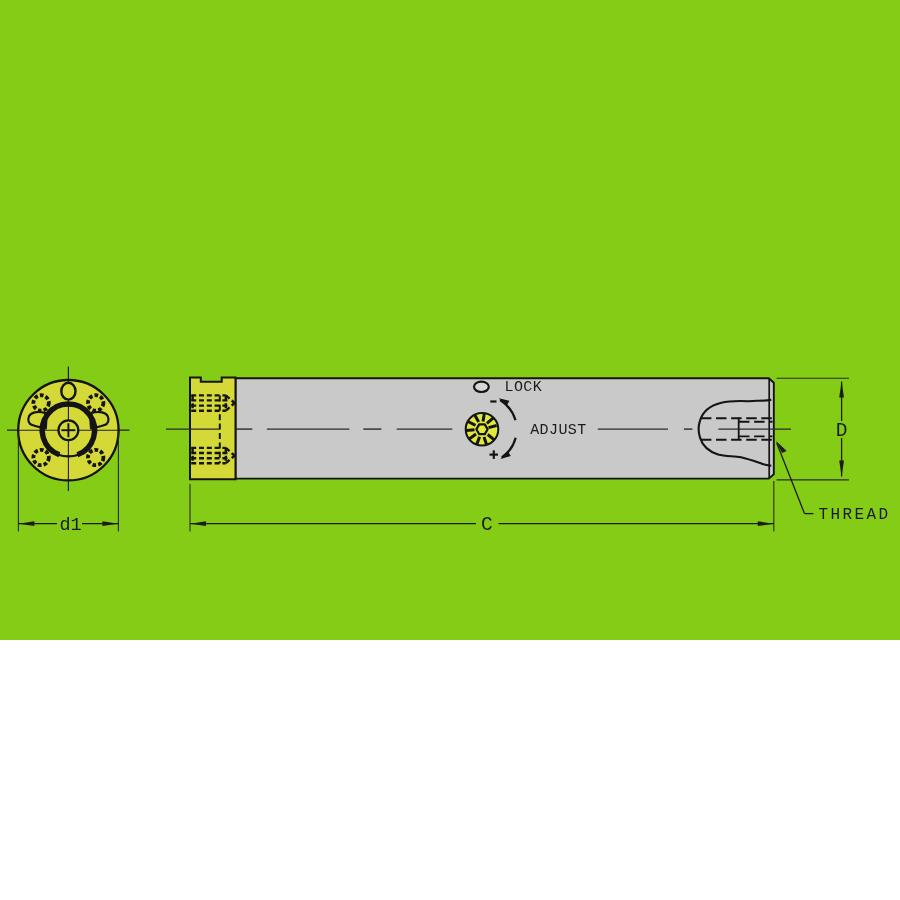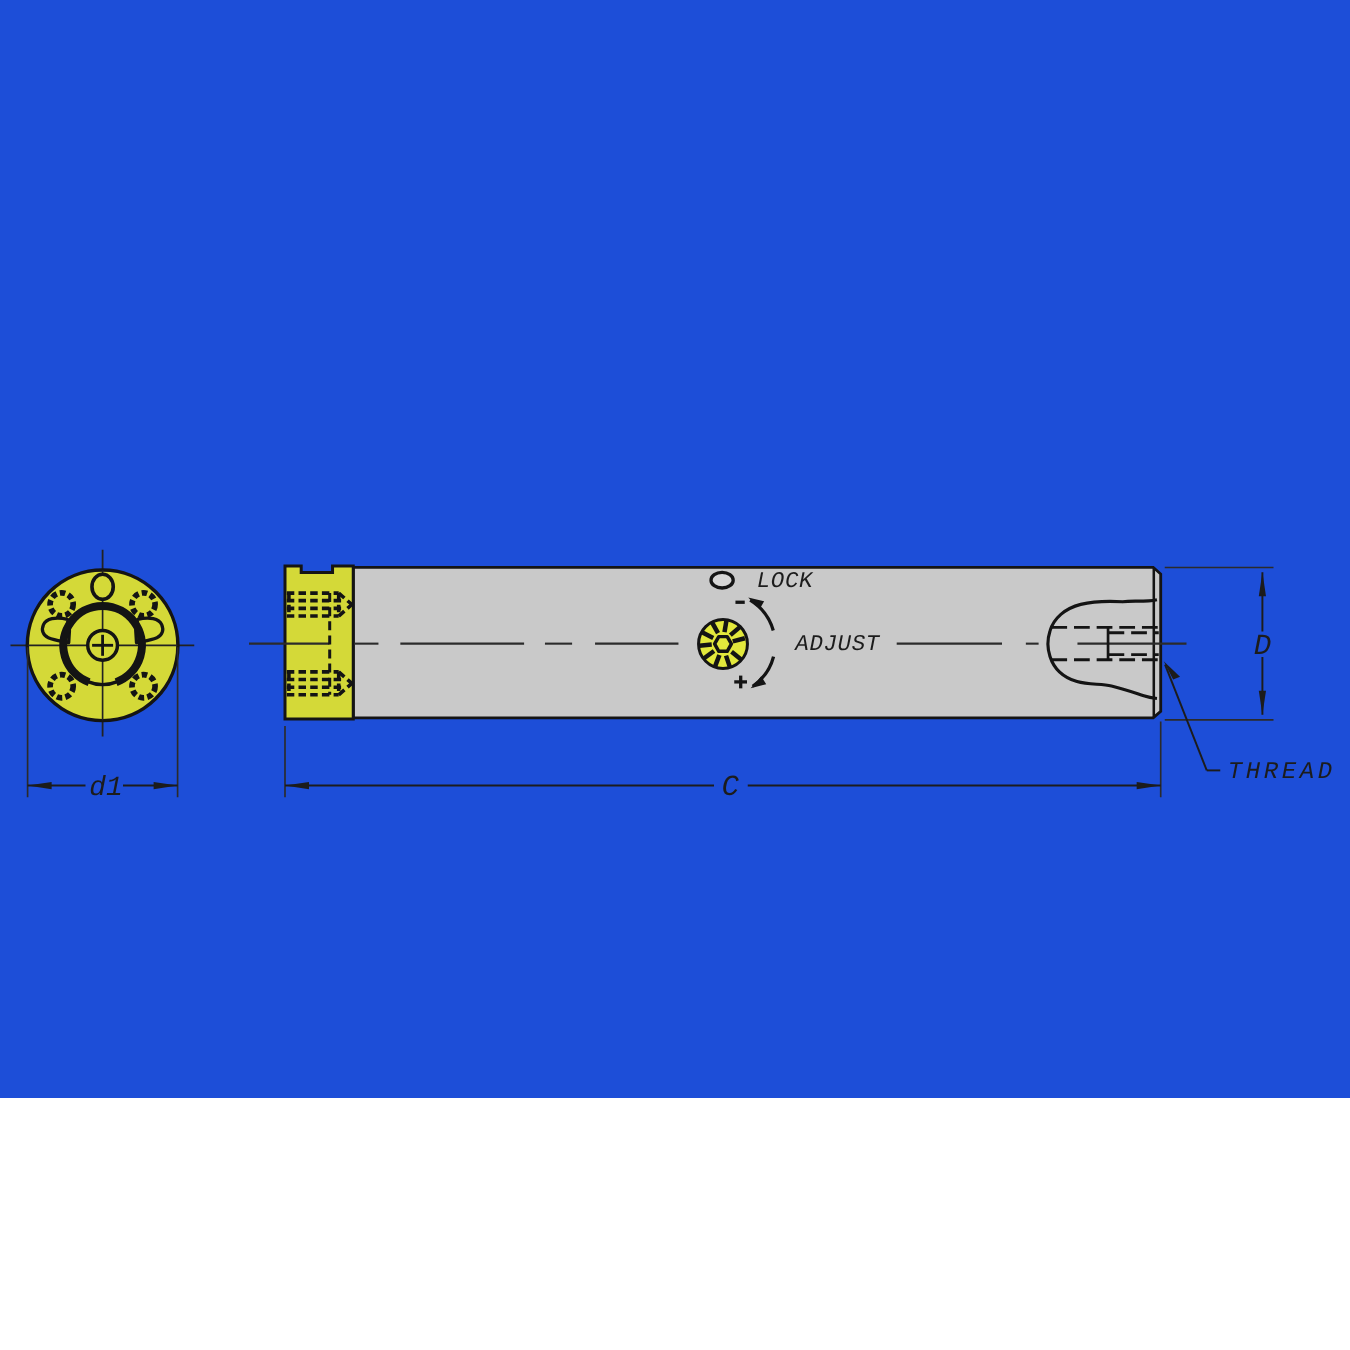--- a/index.html
+++ b/index.html
@@ -1,16 +1,16 @@
 <!DOCTYPE html>
 <html><head>
 <meta charset="utf-8">
 <style>
   html,body{margin:0;padding:0;background:#ffffff;}
-  .page{width:900px;height:732px;position:relative;background:#1d4ed8;font-style:italic;}
+  .page{width:900px;height:640px;position:relative;background:#84cc16;}
   svg{position:absolute;top:0;left:0;}
   text{font-family:"Liberation Mono", monospace;fill:#1c1c1c;-webkit-font-smoothing:antialiased;}
 </style>
 </head>
 <body>
 <div class="page">
 <svg width="900" height="900" viewBox="0 0 900 900">
 
 <g stroke="#222222" stroke-width="1.2" fill="none">
   <line x1="7" y1="430.2" x2="129.5" y2="430.2"></line>

